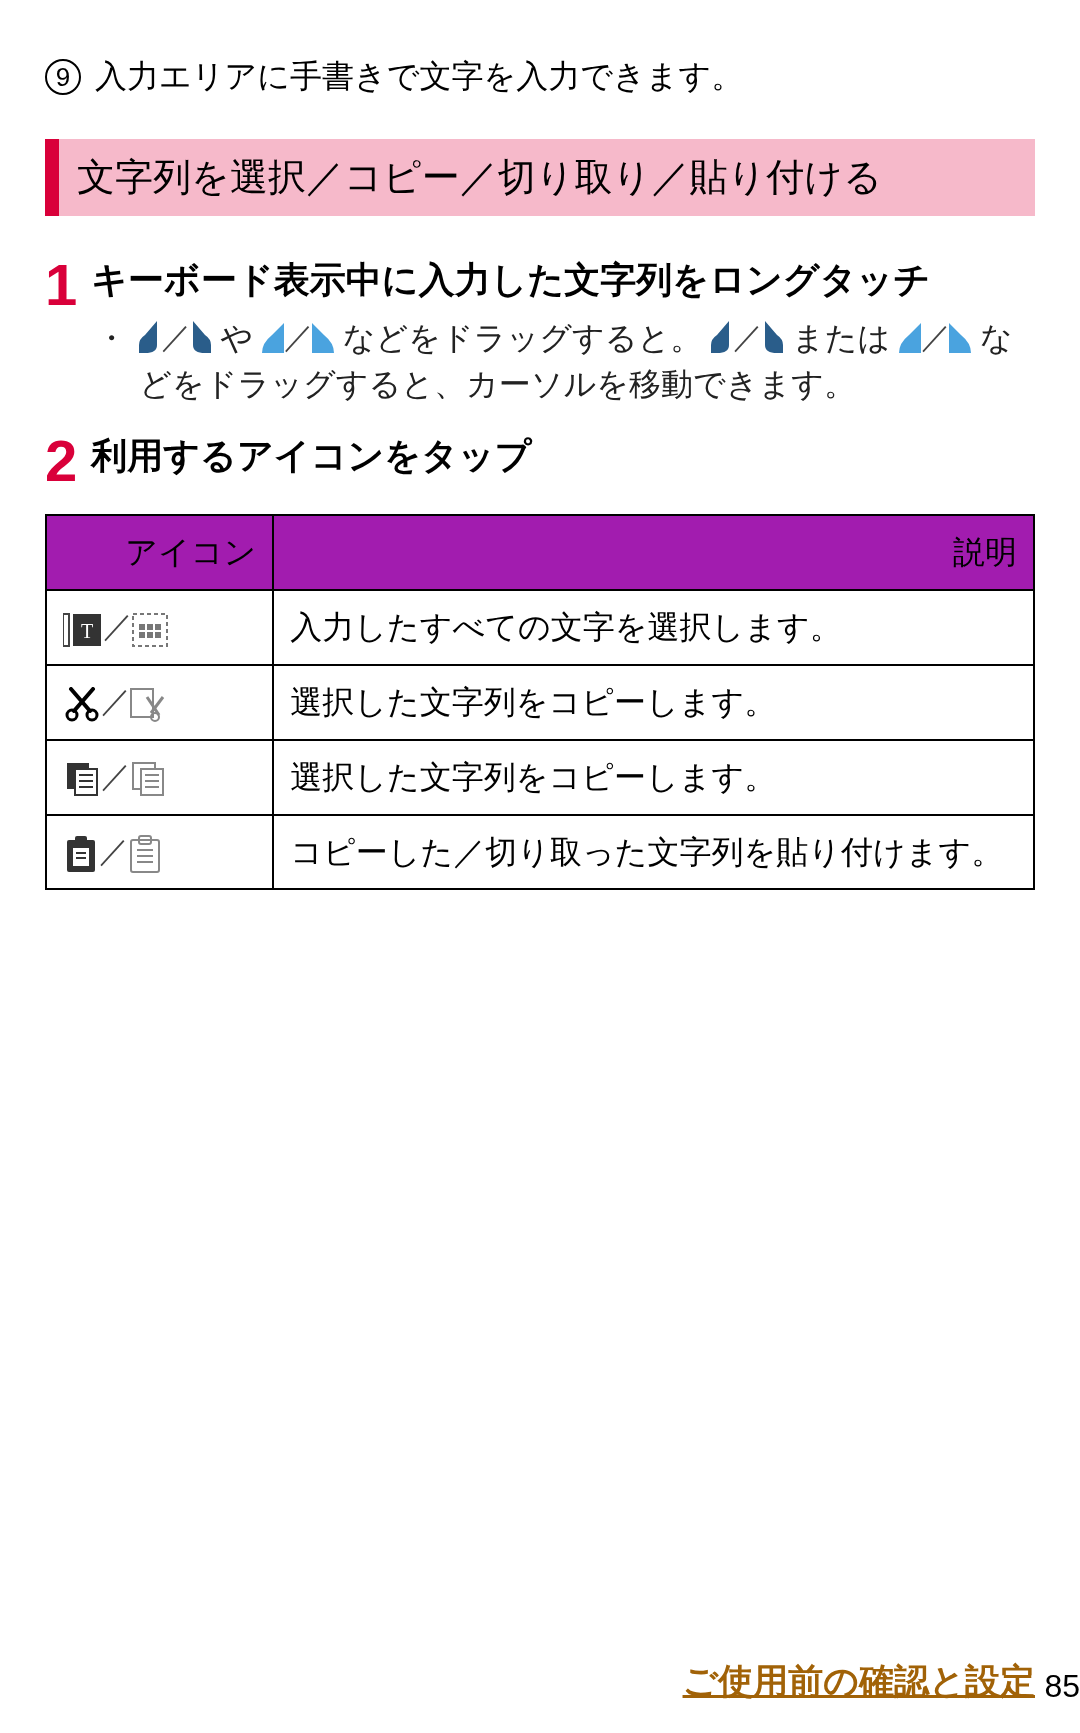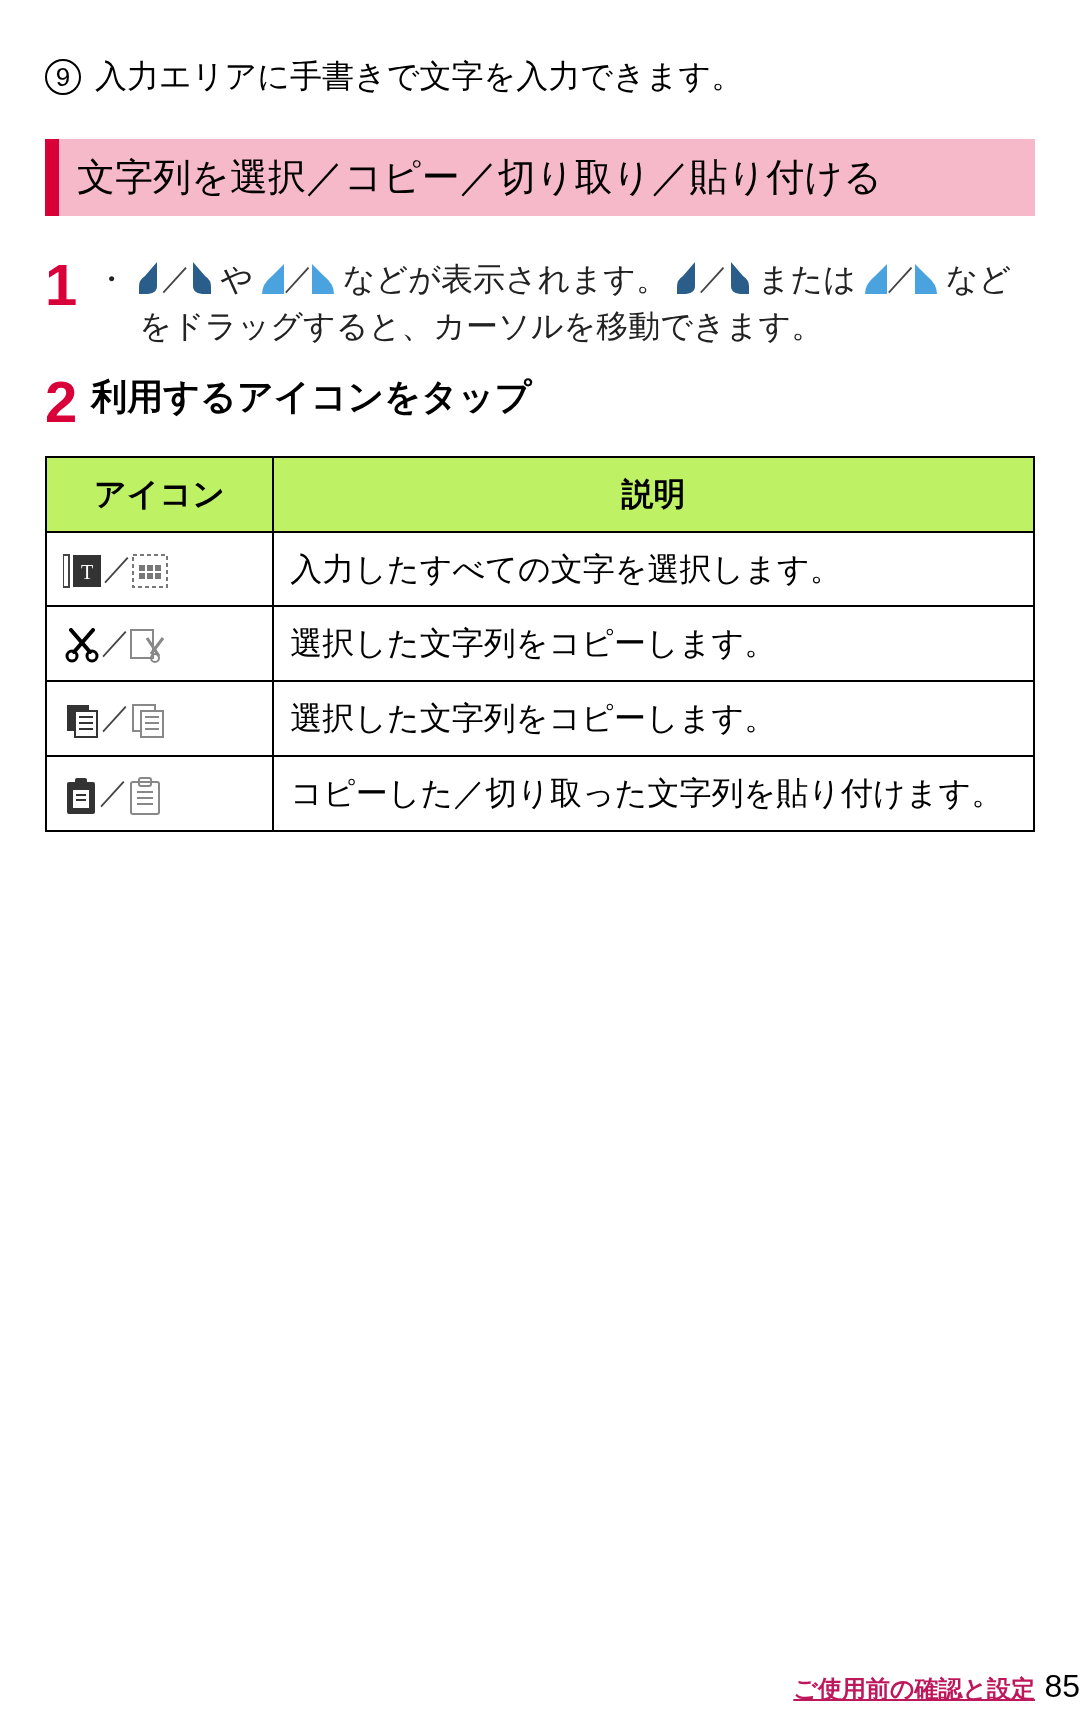--- a/index.html
+++ b/index.html
@@ -96,58 +96,59 @@
   .icon-table col.icon-col { width: 23%; }
   .icon-table th, .icon-table td {
     border: 2px solid #000;
     padding: 14px 16px;
     font-size: 32px;
     text-align: left;
     vertical-align: top;
     line-height: 1.4;
   }
   .icon-table th {
-    background: #bef264;
-    font-weight: 700;
-    text-align: center;
+    background: #a21caf;
+    font-weight: 400;
+    text-align: right;
   }
   .icon-cell { text-align: left; white-space: nowrap; }
   .ic { display: inline-block; vertical-align: middle; }
   .ic svg { display: block; }
   .footer {
     position: absolute;
     bottom: 28px;
     left: 0;
     width: 100%;
     text-align: right;
     font-size: 32px;
   }
   .footer-link {
     position: absolute;
     right: 45px;
     bottom: 28px;
-    color: #be185d;
-    font-size: 24px;
+    color: #a16207;
+    font-size: 35px;
     font-weight: 700;
     text-decoration: underline;
   }
 </style>
 </head>
 <body>
 
 <div class="note-line">
   <span class="circled-num">9</span>
   <span>入力エリアに手書きで文字を入力できます。</span>
 </div>
 
 <div class="section-header">文字列を選択／コピー／切り取り／貼り付ける</div>
 
 <div class="step">
   <div class="step-num">1</div>
   <div class="step-body">
+    <div class="step-title">キーボード表示中に入力した文字列をロングタッチ</div>
     <div class="sub-bullet">
       <span class="dot">・</span>
       <span class="sub-text">
         <span class="handle">
           <svg width="22" height="32" viewBox="0 0 22 32">
               <path d="M18 0 L18 24 Q18 32 6 32 L0 32 L0 24 Q0 18 6 14 L18 0 Z" fill="#2a5d8a"></path>
             </svg>
         </span><span class="slash">／</span><span class="handle">
           <svg width="22" height="32" viewBox="0 0 22 32">
               <path d="M4 0 L4 24 Q4 32 16 32 L22 32 L22 24 Q22 18 16 14 L4 0 Z" fill="#2a5d8a"></path>
@@ -156,21 +157,21 @@
         <span> や </span>
         <span class="handle">
           <svg width="22" height="30" viewBox="0 0 22 30">
               <path d="M22 0 L22 30 L0 30 Q0 20 10 12 L22 0 Z" fill="#4aa3df"></path>
             </svg>
         </span><span class="slash">／</span><span class="handle">
           <svg width="22" height="30" viewBox="0 0 22 30">
               <path d="M0 0 L0 30 L22 30 Q22 20 12 12 L0 0 Z" fill="#4aa3df"></path>
             </svg>
         </span>
-        <span> などが表示されます。</span>
+        <span> などをドラッグすると。</span>
         <span class="handle">
           <svg width="22" height="32" viewBox="0 0 22 32">
               <path d="M18 0 L18 24 Q18 32 6 32 L0 32 L0 24 Q0 18 6 14 L18 0 Z" fill="#2a5d8a"></path>
             </svg>
         </span><span class="slash">／</span><span class="handle">
           <svg width="22" height="32" viewBox="0 0 22 32">
               <path d="M4 0 L4 24 Q4 32 16 32 L22 32 L22 24 Q22 18 16 14 L4 0 Z" fill="#2a5d8a"></path>
             </svg>
         </span>
         <span> または </span>

